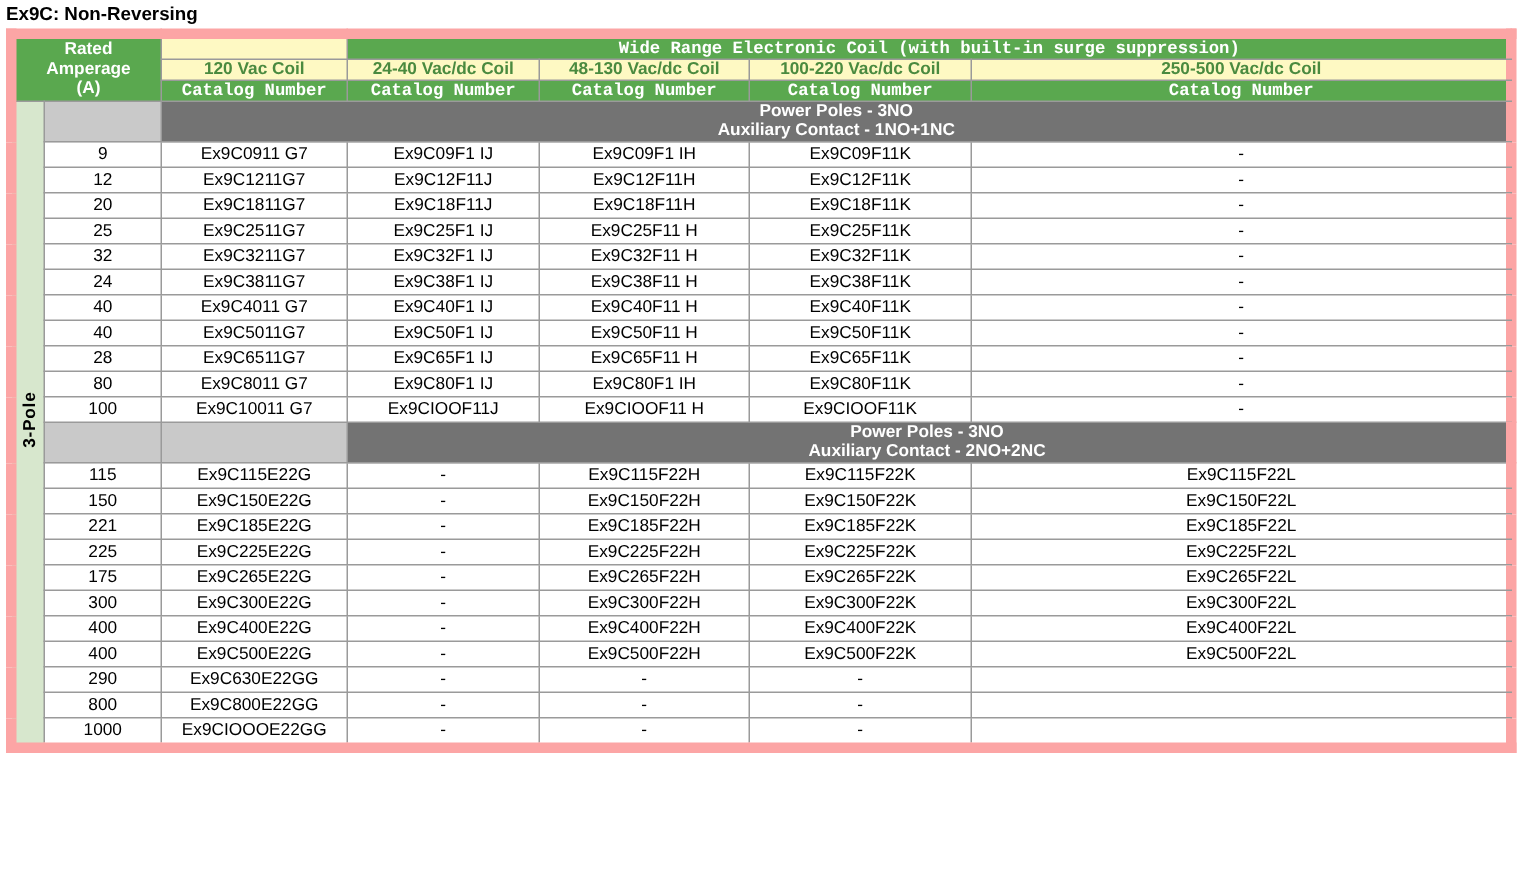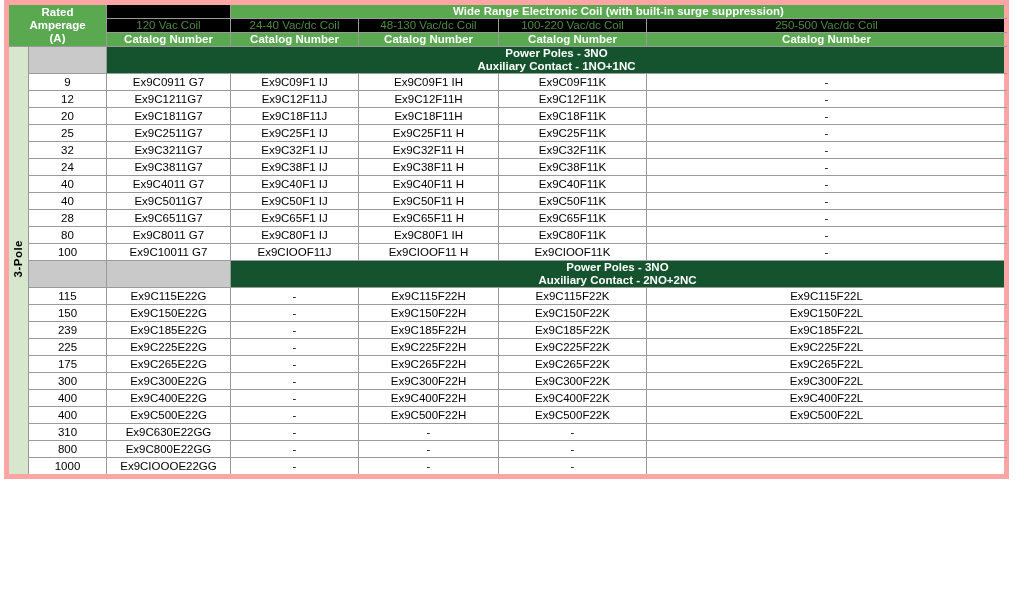--- a/index.html
+++ b/index.html
@@ -24,52 +24,53 @@
     font-size: 12.5px;
     font-weight: bold;
     padding: 2px 0 3px 4px;
     line-height: 14px;
   }
   table.main {
     border-collapse: collapse;
     table-layout: fixed;
     width: 924px;
     margin-left: 4px;
-    border: 5px solid #fca5a5;
+    border: 7px solid #fca5a5;
   }
   table.main td, table.main th {
     border: 1px solid #9a9a9a;
     padding: 0;
     font-size: 11.5px;
     text-align: center;
     vertical-align: middle;
     line-height: 13px;
   }
   .hdr-green {
     background: #5aa84f;
     color: #ffffff;
     font-weight: bold;
     font-size: 13px;
+    font-family: Liberation Mono, monospace;
   }
   .hdr-white {
-    background: #000000;
+    background: #fef9c3;
     color: #4a8a3f;
-    font-weight: normal;
+    font-weight: bold;
     font-size: 12.5px;
   }
   .hdr-rated {
     background: #5aa84f;
     color: #ffffff;
     font-weight: bold;
     font-size: 13px;
     line-height: 15px;
     padding: 2px 2px;
   }
   .sect-band {
-    background: #14532d;
+    background: #737373;
     color: #ffffff;
     font-weight: bold;
     font-size: 13px;
     line-height: 17px;
     padding: 3px 0;
   }
   .sect-blank {
     background: #c9c9c9;
   }
   .pole-cell {
@@ -100,20 +101,21 @@
   .c2 { width: 128px; }
   .c3 { width: 140px; }
   .c4 { width: 148px; }
   .c5 { width: 360px; }
 </style>
 </head>
 <body>
 
 <div class="page">
 
+  <div class="doc-title">Ex9C: Non-Reversing</div>
 
   <table class="main">
     <colgroup>
       <col class="pole-col" style="width:22px">
       <col class="c-amp">
       <col class="c1">
       <col class="c2">
       <col class="c3">
       <col class="c4">
       <col class="c5">
@@ -257,21 +259,21 @@
         </tr>
         <tr>
           <td class="amp-cell">150</td>
           <td class="cat-cell">Ex9C150E22G</td>
           <td class="cat-cell">-</td>
           <td class="cat-cell">Ex9C150F22H</td>
           <td class="cat-cell">Ex9C150F22K</td>
           <td class="cat-cell">Ex9C150F22L</td>
         </tr>
         <tr>
-          <td class="amp-cell">239</td>
+          <td class="amp-cell">221</td>
           <td class="cat-cell">Ex9C185E22G</td>
           <td class="cat-cell">-</td>
           <td class="cat-cell">Ex9C185F22H</td>
           <td class="cat-cell">Ex9C185F22K</td>
           <td class="cat-cell">Ex9C185F22L</td>
         </tr>
         <tr>
           <td class="amp-cell">225</td>
           <td class="cat-cell">Ex9C225E22G</td>
           <td class="cat-cell">-</td>
@@ -305,21 +307,21 @@
         </tr>
         <tr>
           <td class="amp-cell">400</td>
           <td class="cat-cell">Ex9C500E22G</td>
           <td class="cat-cell">-</td>
           <td class="cat-cell">Ex9C500F22H</td>
           <td class="cat-cell">Ex9C500F22K</td>
           <td class="cat-cell">Ex9C500F22L</td>
         </tr>
         <tr>
-          <td class="amp-cell">310</td>
+          <td class="amp-cell">290</td>
           <td class="cat-cell">Ex9C630E22GG</td>
           <td class="cat-cell">-</td>
           <td class="cat-cell">-</td>
           <td class="cat-cell">-</td>
           <td class="cat-cell"></td>
         </tr>
         <tr>
           <td class="amp-cell">800</td>
           <td class="cat-cell">Ex9C800E22GG</td>
           <td class="cat-cell">-</td>

